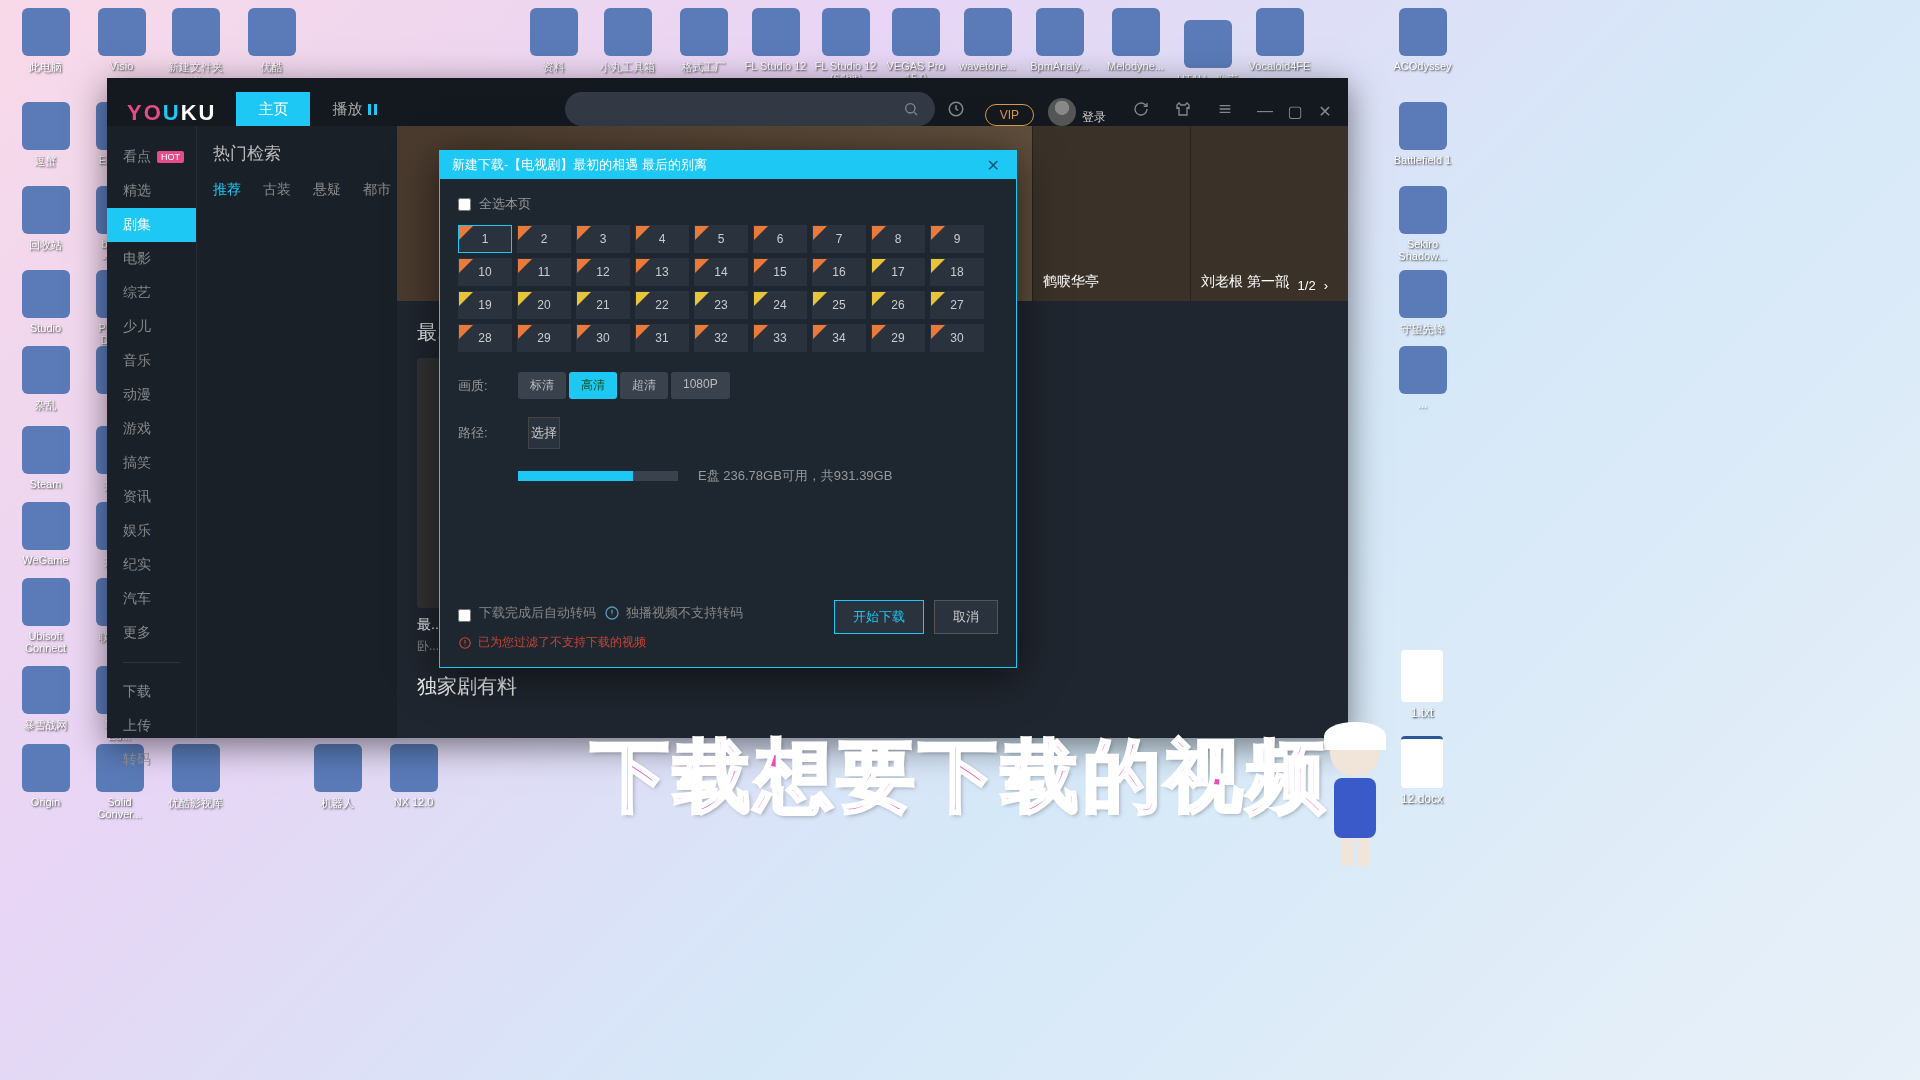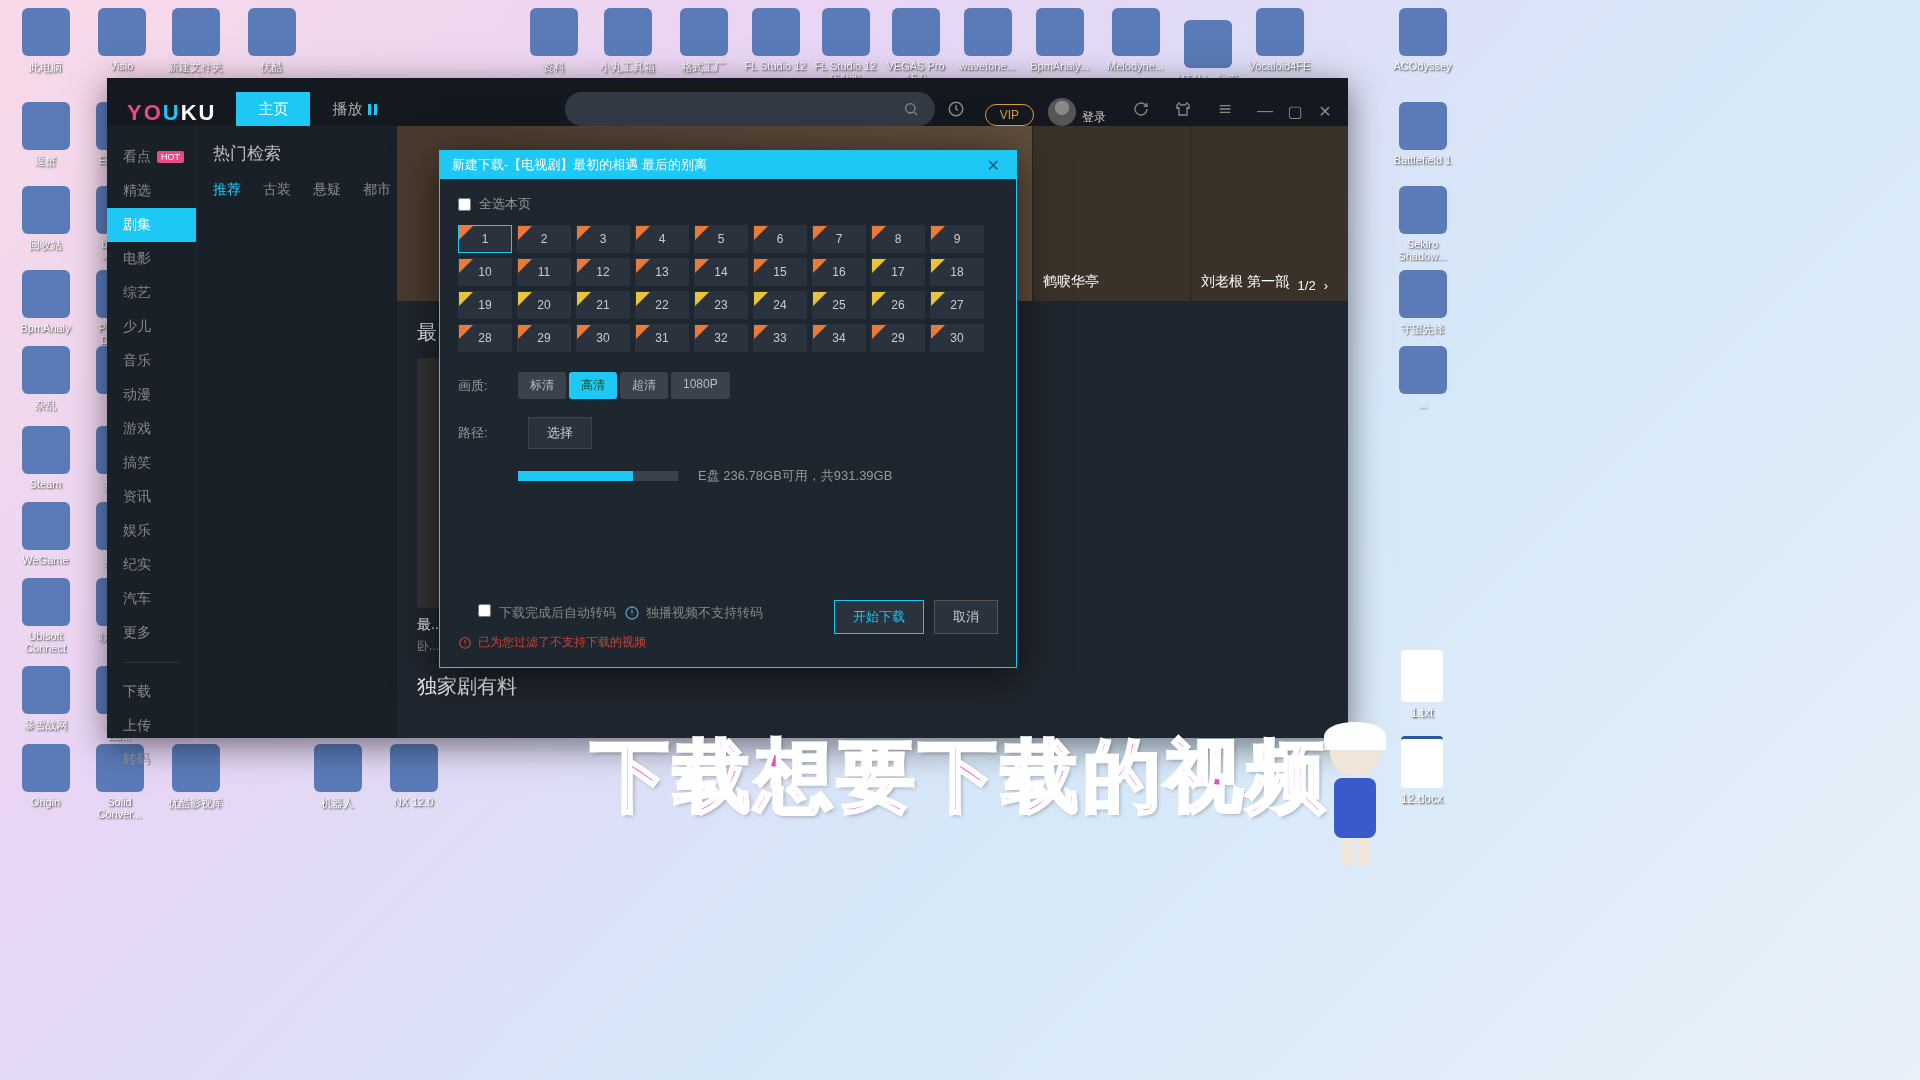--- a/index.html
+++ b/index.html
@@ -69,27 +69,27 @@
 .ep-btn .tag { position: absolute; left: 0; top: 0; width: 0; height: 0; border-style: solid; border-width: 14px 14px 0 0; }
 .ep-btn .tag.o { border-color: #ea7a3a transparent transparent transparent; }
 .ep-btn .tag.y { border-color: #e8c43a transparent transparent transparent; }
 
 .row { display: flex; align-items: center; color: #999; font-size: 13px; margin-bottom: 18px; }
 .row .lbl { width: 60px; }
 .quality { display: flex; gap: 0; }
 .qbtn { padding: 5px 12px; background: #3a424e; color: #bbb; font-size: 12px; cursor: pointer; border-radius: 3px; margin-right: 3px; }
 .qbtn.active { background: #1dc8f5; color: #14532d; }
 .path-input { flex: 1; height: 32px; background: #2a323e; border: 1px solid #3a424e; color: #ccc; padding: 0 10px; font-size: 13px; }
-.browse { height: 32px; padding: 0 18px; background: #2a323e; border: 1px solid #444; color: #ccc; margin-left: 10px; cursor: pointer; font-size: 13px; }
+.browse { height: 32px; padding: 0 2px; background: #2a323e; border: 1px solid #444; color: #ccc; margin-left: 10px; cursor: pointer; font-size: 13px; }
 .progress { width: 160px; height: 10px; background: #3a424e; margin-left: 60px; position: relative; }
 .progress .fill { height: 100%; background: #1dc8f5; }
 .diskinfo { color: #999; font-size: 13px; margin-left: 20px; }
 
 .dlg-foot { position: absolute; bottom: 16px; left: 18px; right: 18px; }
-.auto-transcode { display: flex; align-items: flex-start; color: #888; font-size: 13px; gap: 8px; margin-left: 20px; }
+.auto-transcode { display: flex; align-items: flex-end; color: #888; font-size: 13px; gap: 8px; }
 .auto-transcode .warn { display: flex; align-items: center; gap: 6px; }
 .auto-transcode .warn svg { flex-shrink: 0; }
 .err { color: #c84434; font-size: 12px; margin-top: 12px; display: flex; align-items: center; gap: 6px; }
 .dlg-btns { position: absolute; right: 0; top: -4px; display: flex; gap: 10px; }
 .btn { padding: 7px 18px; font-size: 13px; cursor: pointer; border: 1px solid #555; background: #2a323e; color: #ccc; }
 .btn.primary { border-color: #1dc8f5; color: #1dc8f5; }
 
 .overlay-text { position: absolute; bottom: 250px; left: 50%; transform: translateX(-50%); font-size: 78px; font-weight: bold; color: #ec4eb8; -webkit-text-stroke: 3px #fff; letter-spacing: 4px; z-index: 200; text-shadow: 2px 2px 4px rgba(0,0,0,.3); white-space: nowrap; }
 
 .char { position: absolute; right: 520px; bottom: 190px; width: 90px; height: 160px; z-index: 150; }
@@ -188,21 +188,21 @@
       <div class="ico"></div>
       <div class="lbl">回收站</div>
     </div>
     <div class="desktop-icon" style="left: 82px; top: 186px;">
       <div class="ico"></div>
       <div class="lbl">baidu...
 -快捷...</div>
     </div>
     <div class="desktop-icon" style="left: 8px; top: 270px;">
       <div class="ico"></div>
-      <div class="lbl">BpmAnaly</div>
+      <div class="lbl">Studio</div>
     </div>
     <div class="desktop-icon" style="left: 82px; top: 270px;">
       <div class="ico"></div>
       <div class="lbl">PDF C...
 Desig...</div>
     </div>
     <div class="desktop-icon" style="left: 8px; top: 346px;">
       <div class="ico"></div>
       <div class="lbl">杂乱</div>
     </div>

